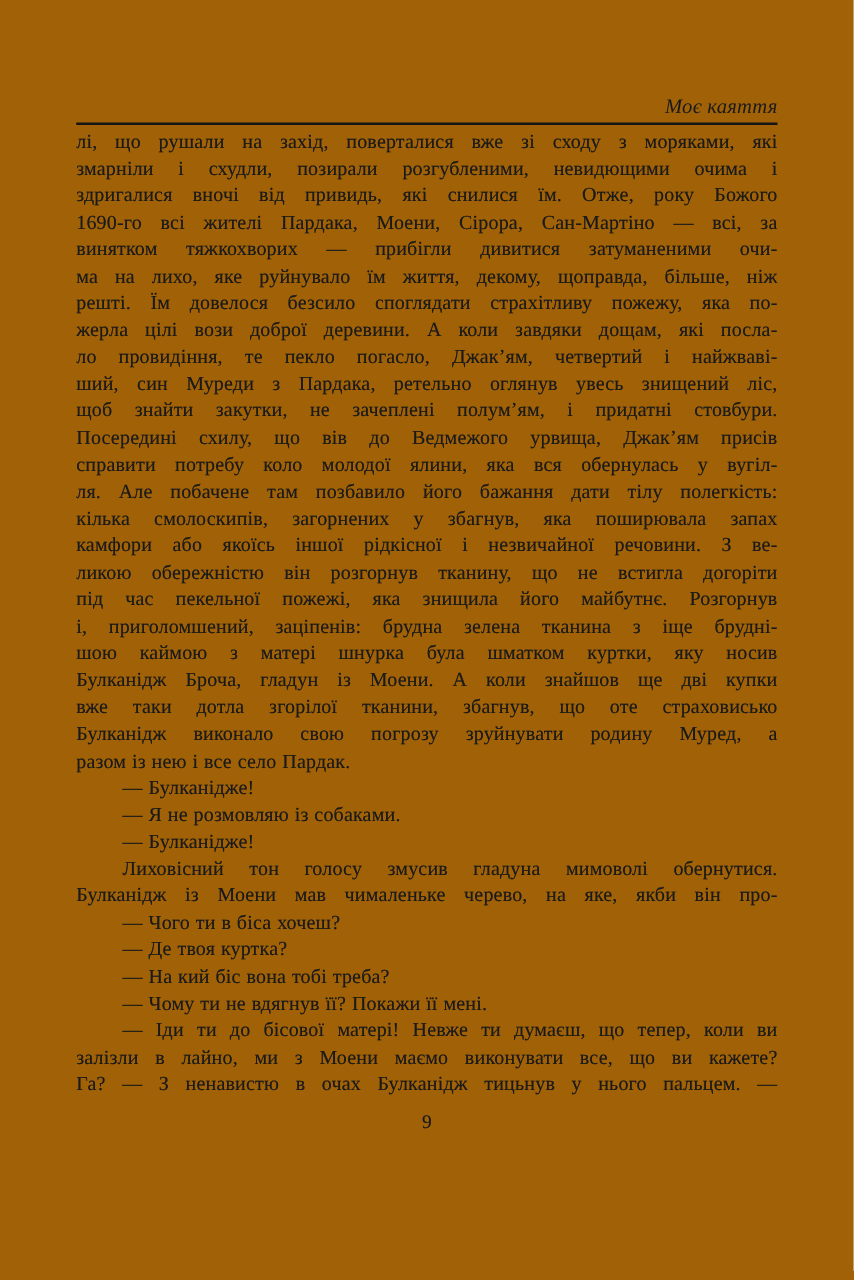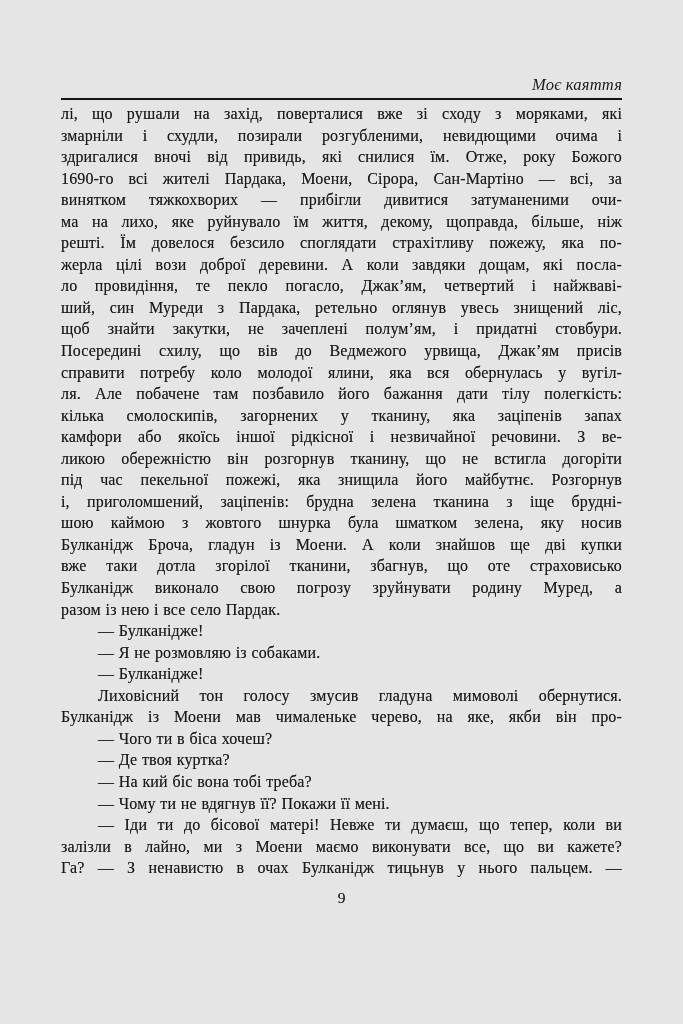--- a/index.html
+++ b/index.html
@@ -1,21 +1,21 @@
 <!DOCTYPE html>
 <html lang="uk"><head>
 <meta charset="utf-8">
 <style>
   html, body { margin: 0; padding: 0; background: #ffffff; }
   .page {
     position: relative;
     width: 683px;
     height: 1024px;
     box-sizing: border-box;
-    background: #e5e5e5;
+    background: #a16207;
     padding: 0 61px;
     font-family: "Liberation Serif", "DejaVu Serif", serif;
     color: #1a1a1a;
     overflow: hidden;
   }
   .running-head {
     padding-top: 74px;
     height: 22px;
     text-align: right;
     font-style: italic;
@@ -75,26 +75,26 @@
     <div class="line">винятком тяжкохворих — прибігли дивитися затуманеними очи-</div>
     <div class="line">ма на лихо, яке руйнувало їм життя, декому, щоправда, більше, ніж</div>
     <div class="line">решті. Їм довелося безсило споглядати страхітливу пожежу, яка по-</div>
     <div class="line">жерла цілі вози доброї деревини. А коли завдяки дощам, які посла-</div>
     <div class="line">ло провидіння, те пекло погасло, Джак’ям, четвертий і найжваві-</div>
     <div class="line">ший, син Муреди з Пардака, ретельно оглянув увесь знищений ліс,</div>
     <div class="line">щоб знайти закутки, не зачеплені полум’ям, і придатні стовбури.</div>
     <div class="line">Посередині схилу, що вів до Ведмежого урвища, Джак’ям присів</div>
     <div class="line">справити потребу коло молодої ялини, яка вся обернулась у вугіл-</div>
     <div class="line">ля. Але побачене там позбавило його бажання дати тілу полегкість:</div>
-    <div class="line">кілька смолоскипів, загорнених у тканину, яка заціпенів запах</div>
+    <div class="line">кілька смолоскипів, загорнених у збагнув, яка поширювала запах</div>
     <div class="line">камфори або якоїсь іншої рідкісної і незвичайної речовини. З ве-</div>
     <div class="line">ликою обережністю він розгорнув тканину, що не встигла догоріти</div>
     <div class="line">під час пекельної пожежі, яка знищила його майбутнє. Розгорнув</div>
     <div class="line">і, приголомшений, заціпенів: брудна зелена тканина з іще брудні-</div>
-    <div class="line">шою каймою з жовтого шнурка була шматком зелена, яку носив</div>
+    <div class="line">шою каймою з матері шнурка була шматком куртки, яку носив</div>
     <div class="line">Булканідж Броча, гладун із Моени. А коли знайшов ще дві купки</div>
     <div class="line">вже таки дотла згорілої тканини, збагнув, що оте страховисько</div>
     <div class="line">Булканідж виконало свою погрозу зруйнувати родину Муред, а</div>
     <div class="line flush">разом із нею і все село Пардак.</div>
     <div class="line flush indent">— Булканідже!</div>
     <div class="line flush indent">— Я не розмовляю із собаками.</div>
     <div class="line flush indent">— Булканідже!</div>
     <div class="line indent">Лиховісний тон голосу змусив гладуна мимоволі обернутися.</div>
     <div class="line">Булканідж із Моени мав чималеньке черево, на яке, якби він про-</div>
     <div class="line flush indent">— Чого ти в біса хочеш?</div>

